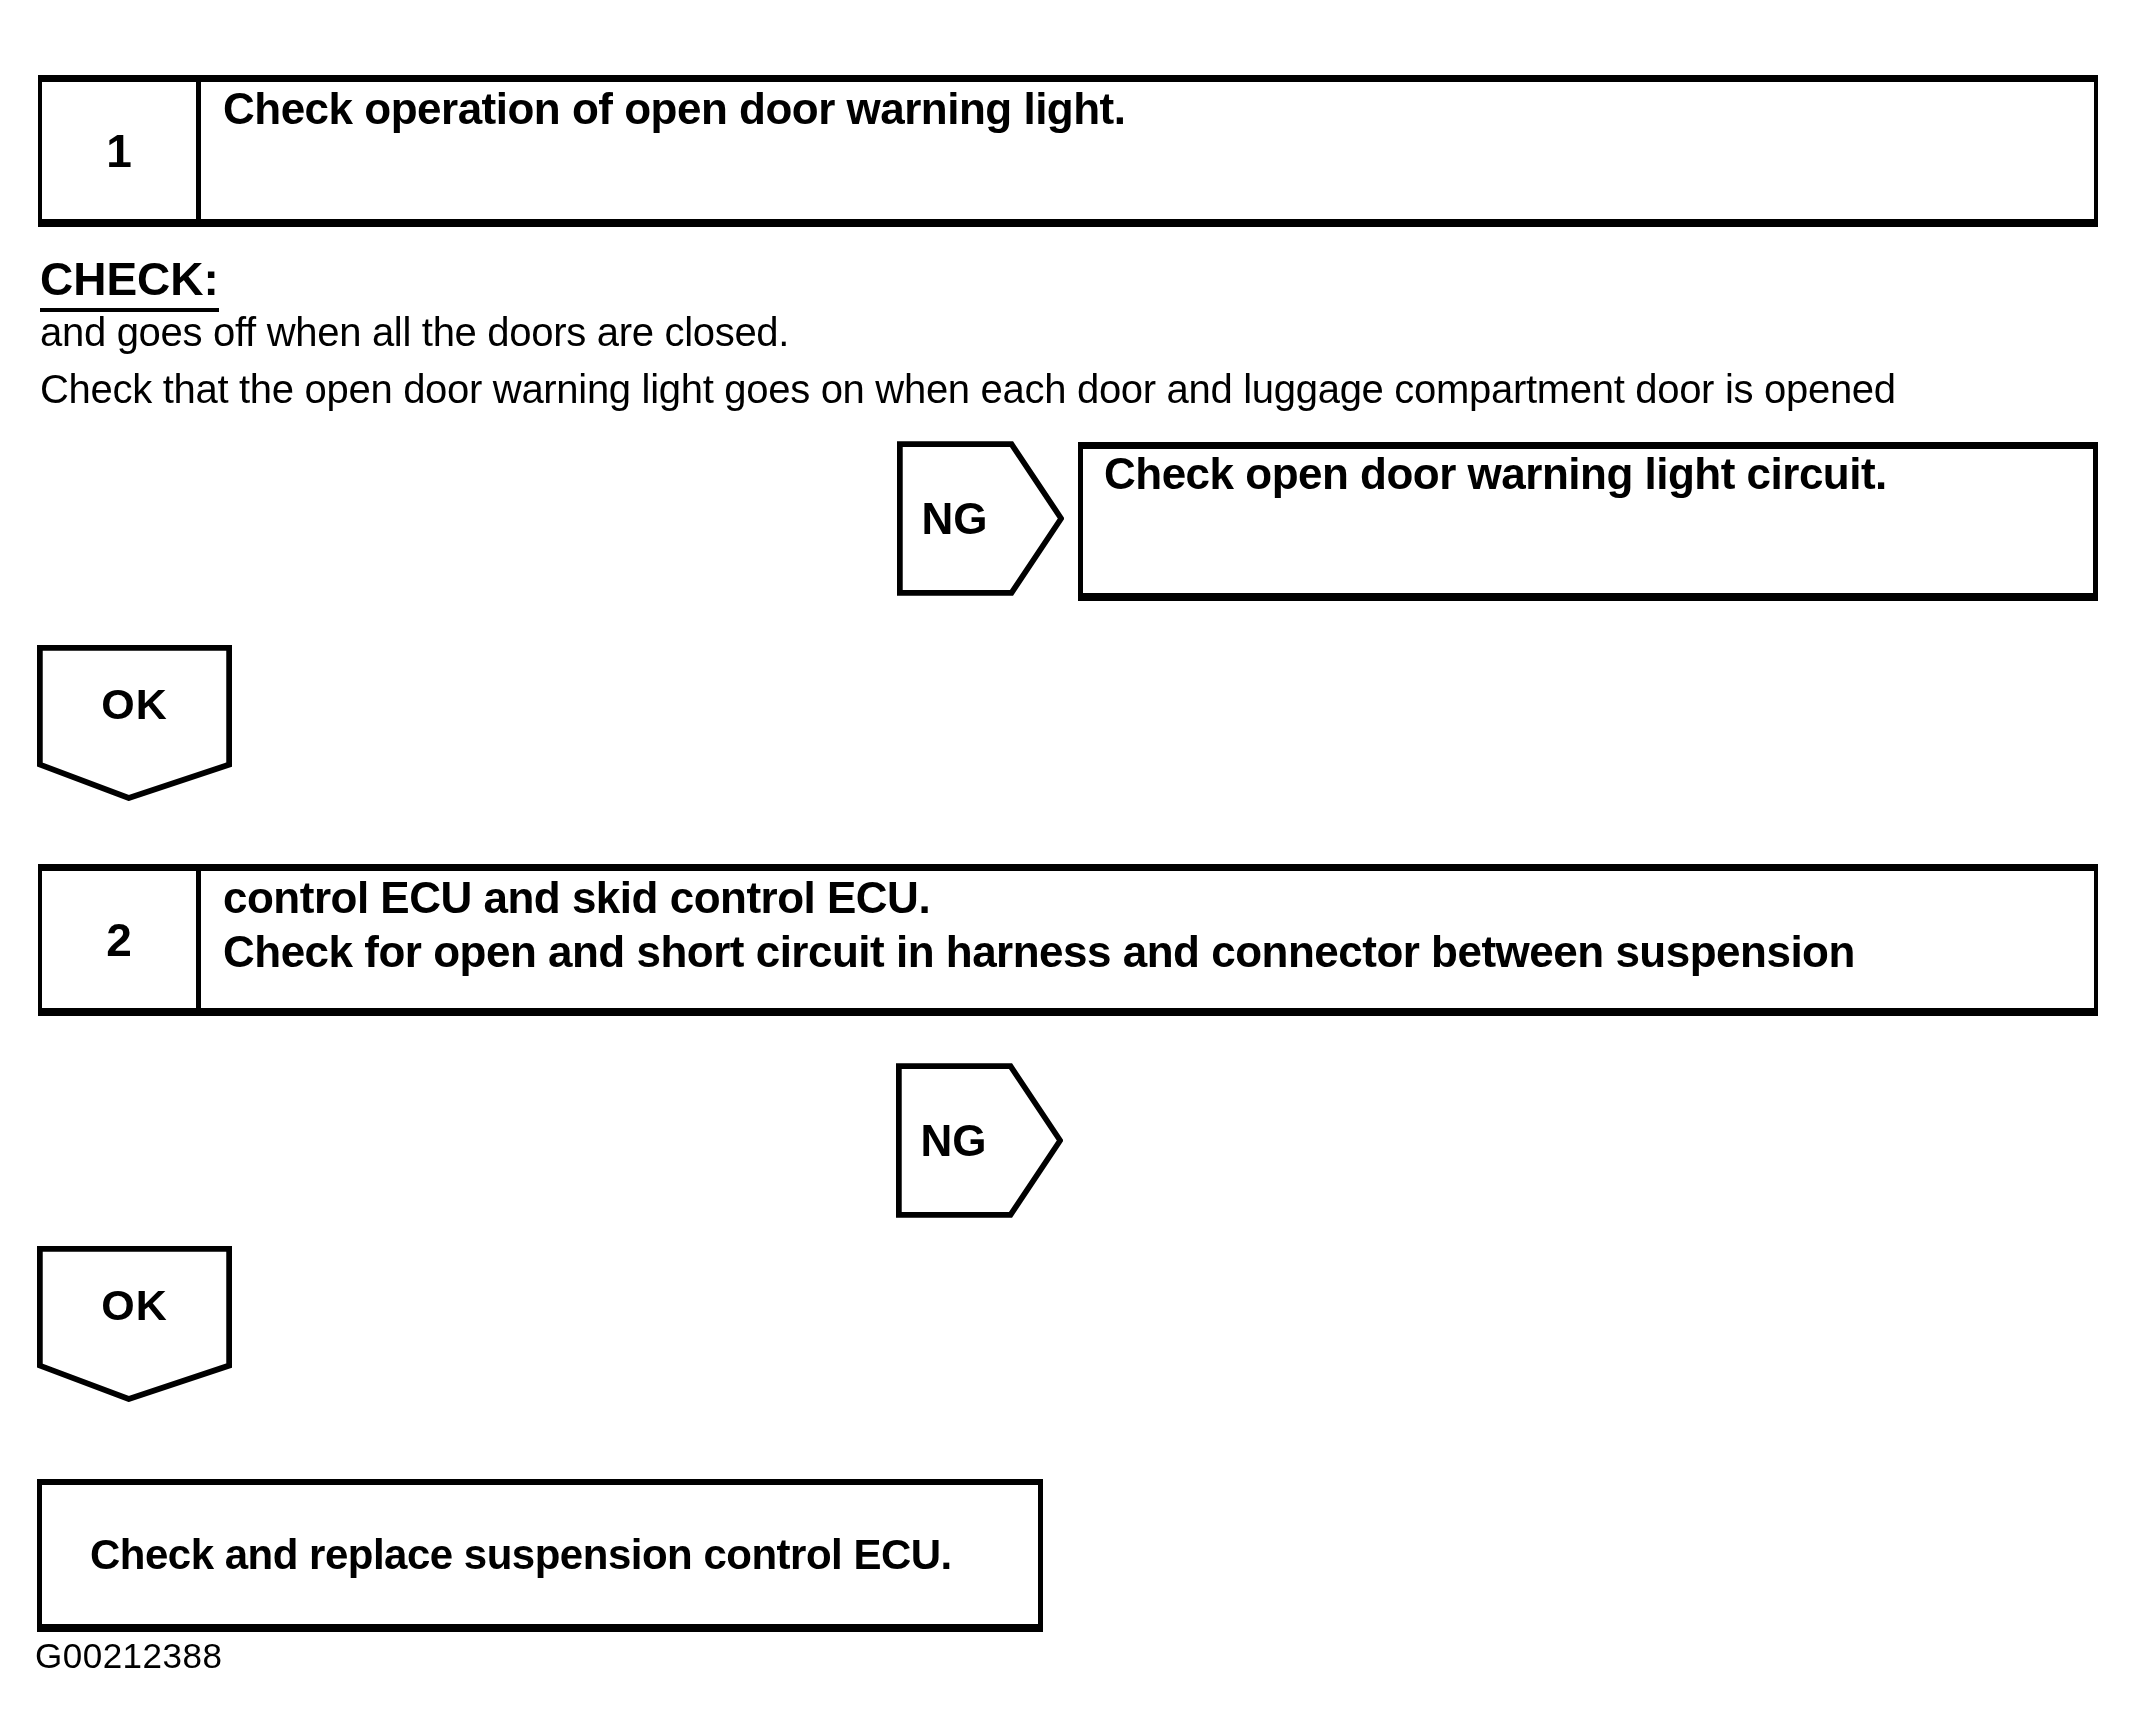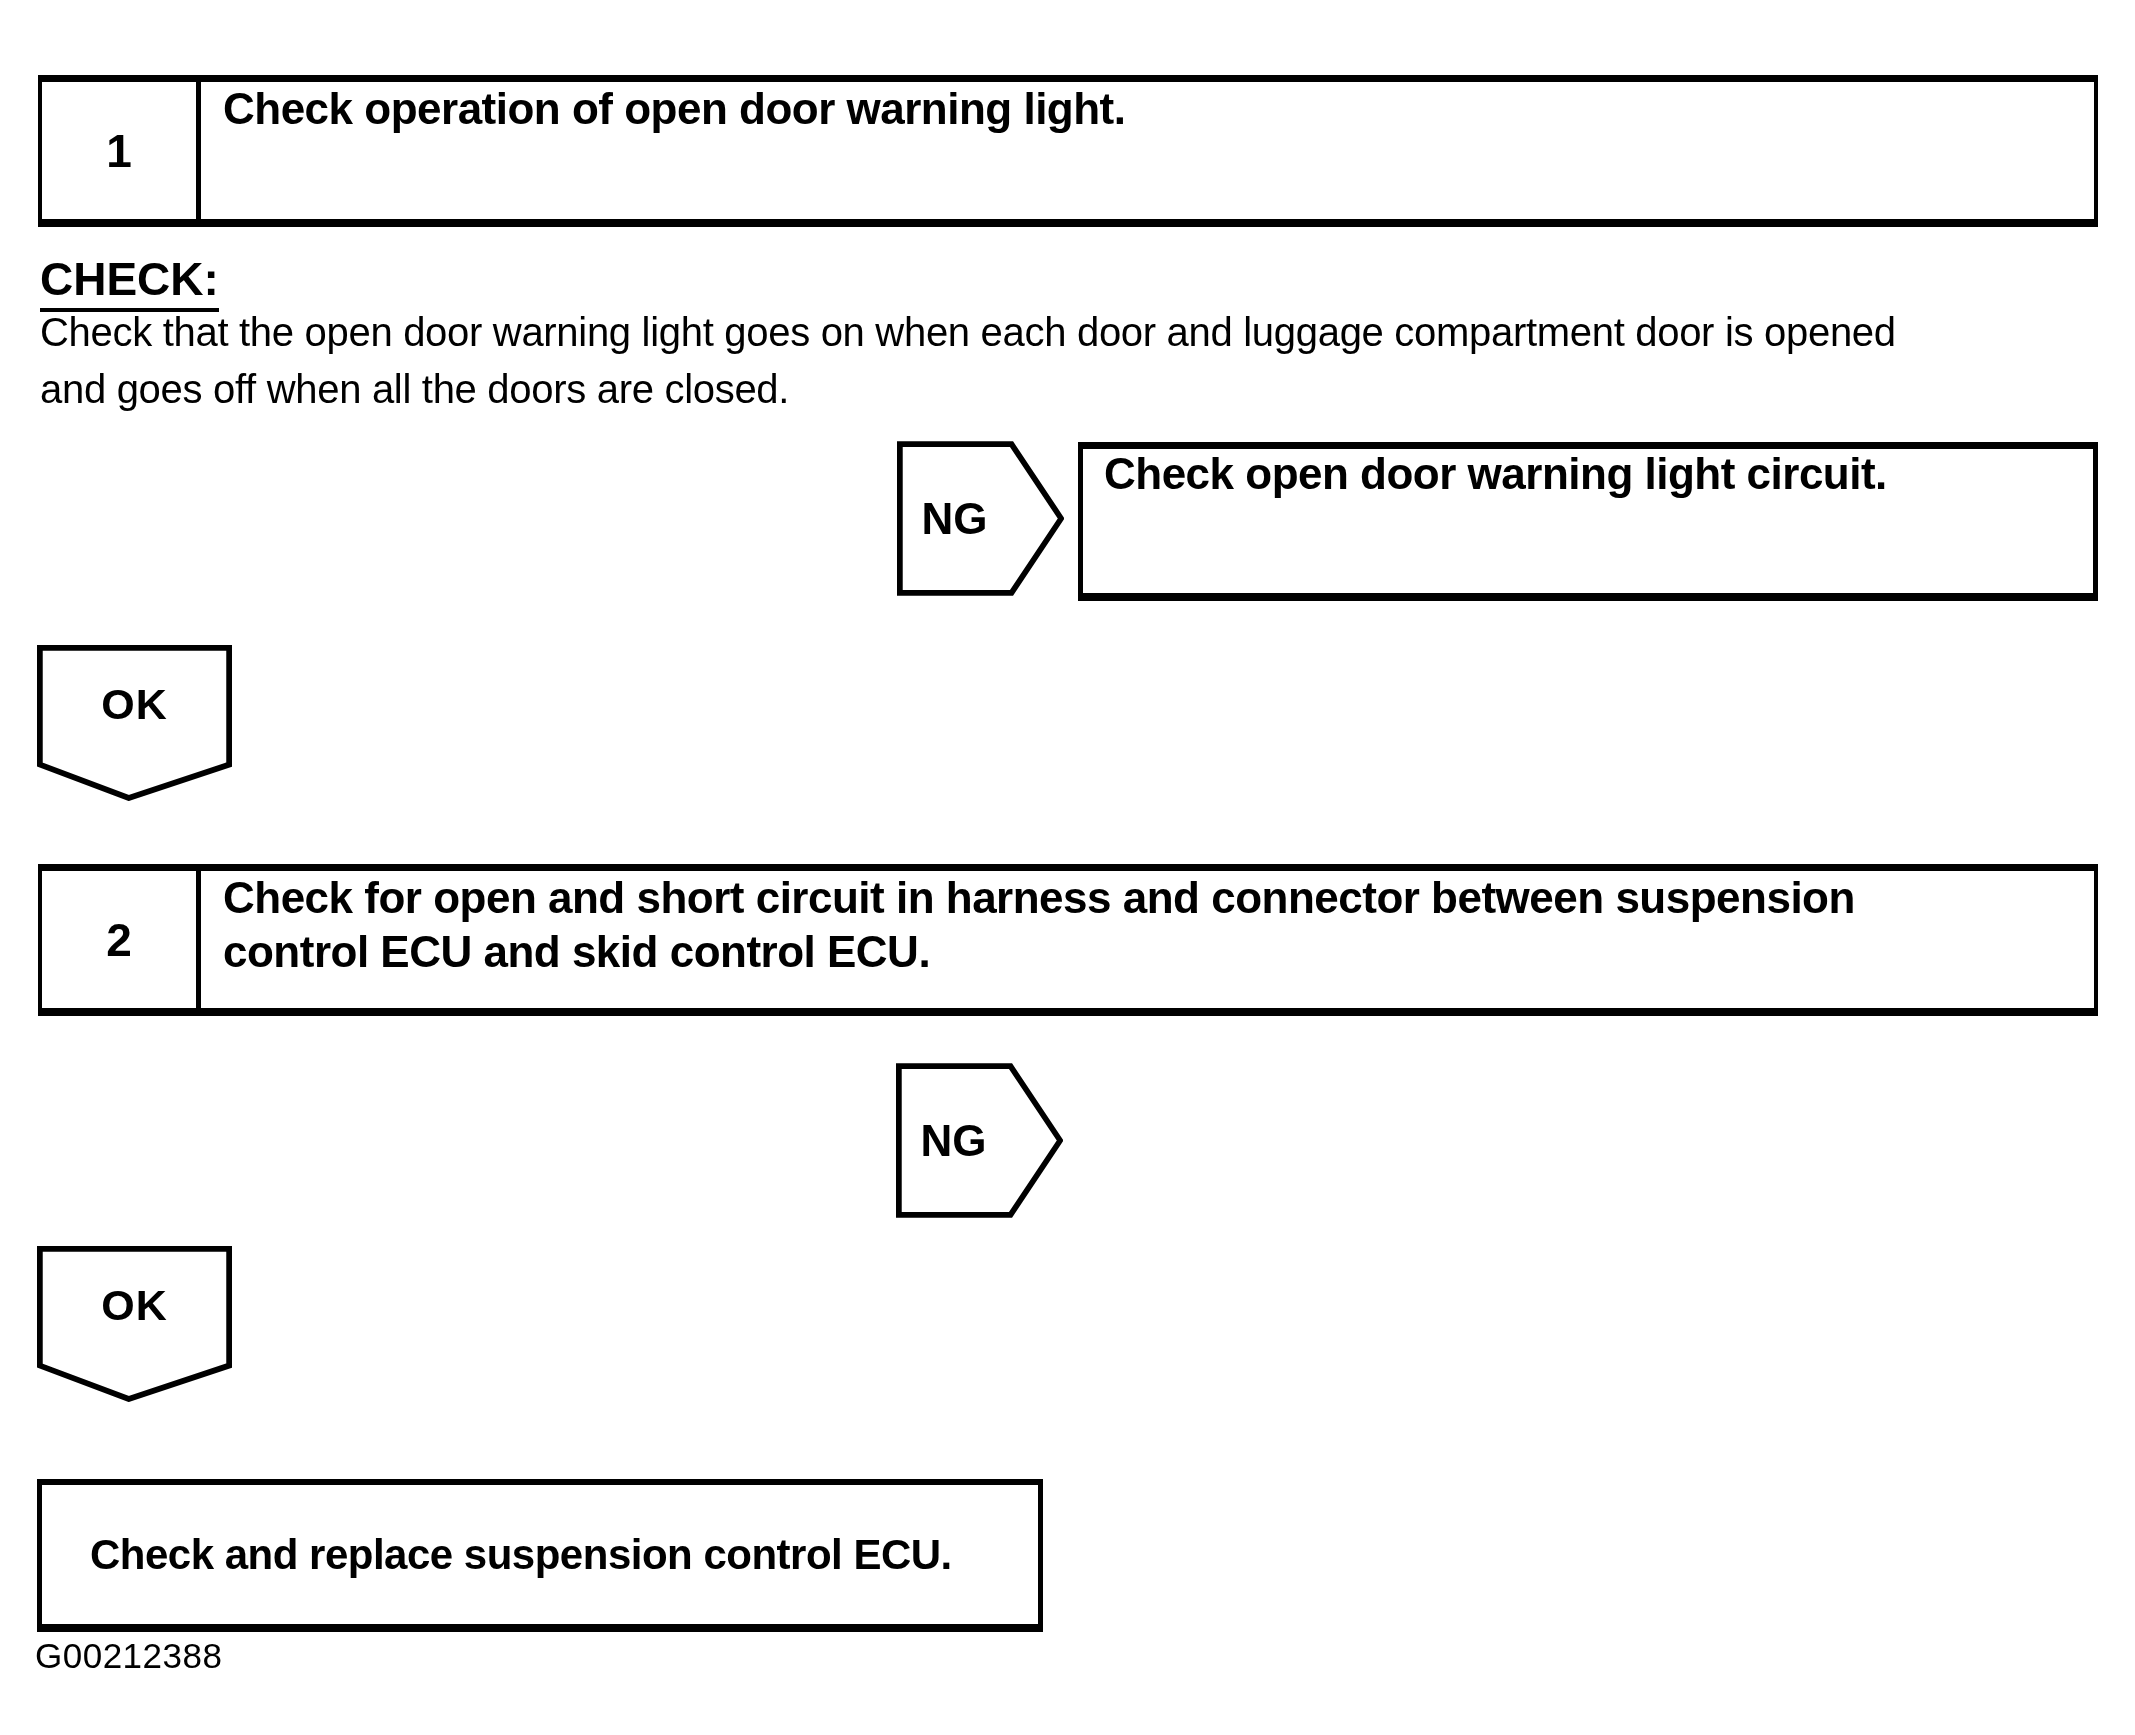--- a/index.html
+++ b/index.html
@@ -168,22 +168,22 @@
 
   <div class="step-box" style="left:38px; top:75px; width:2060px; height:152px;">
     <div class="step-num">1</div>
     <div class="step-title">
       <div class="line">Check operation of open door warning light.</div>
     </div>
   </div>
 
   <div class="check-heading">CHECK:</div>
   <div class="check-body">
+    <div class="line">and goes off when all the doors are closed.</div>
     <div class="line">Check that the open door warning light goes on when each door and luggage compartment door is opened</div>
-    <div class="line">and goes off when all the doors are closed.</div>
   </div>
 
   <div class="ng-wrap" style="left:897px; top:441px;">
     <svg width="167" height="155" viewBox="0 0 175 162">
       <polygon points="3,3 120,3 172,81 120,159 3,159" fill="#ffffff" stroke="#000000" stroke-width="6"></polygon>
     </svg>
     <div class="ng-label">NG</div>
   </div>
 
   <div class="result-box" style="left:1078px; top:442px; width:1020px; height:159px;">
@@ -193,22 +193,22 @@
   <div class="ok-wrap" style="left:37px; top:645px;">
     <svg width="195" height="156" viewBox="0 0 204 163">
       <polygon points="3,3 201,3 201,125 96,160 3,125" fill="#ffffff" stroke="#000000" stroke-width="6"></polygon>
     </svg>
     <div class="ok-label">OK</div>
   </div>
 
   <div class="step-box" style="left:38px; top:864px; width:2060px; height:152px;">
     <div class="step-num">2</div>
     <div class="step-title">
+      <div class="line">control ECU and skid control ECU.</div>
       <div class="line">Check for open and short circuit in harness and connector between suspension</div>
-      <div class="line">control ECU and skid control ECU.</div>
     </div>
   </div>
 
   <div class="ng-wrap" style="left:896px; top:1063px;">
     <svg width="167" height="155" viewBox="0 0 175 162">
       <polygon points="3,3 120,3 172,81 120,159 3,159" fill="#ffffff" stroke="#000000" stroke-width="6"></polygon>
     </svg>
     <div class="ng-label">NG</div>
   </div>
 

